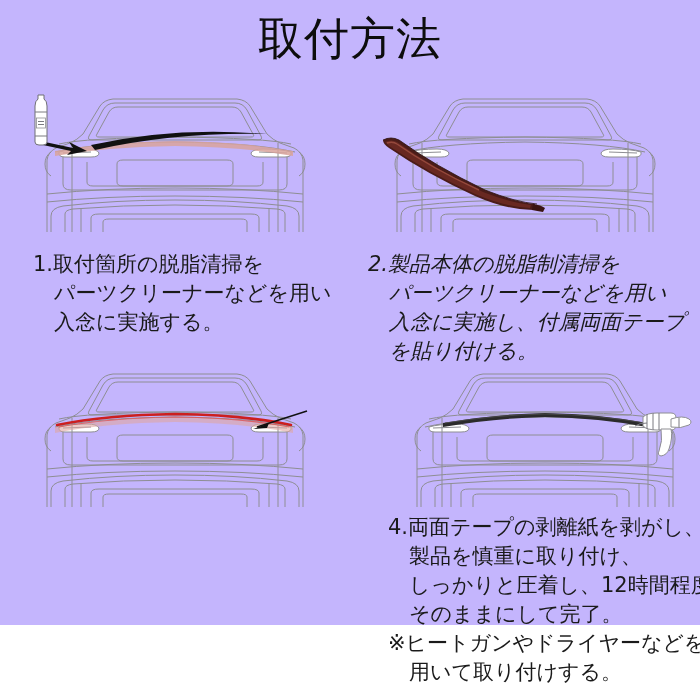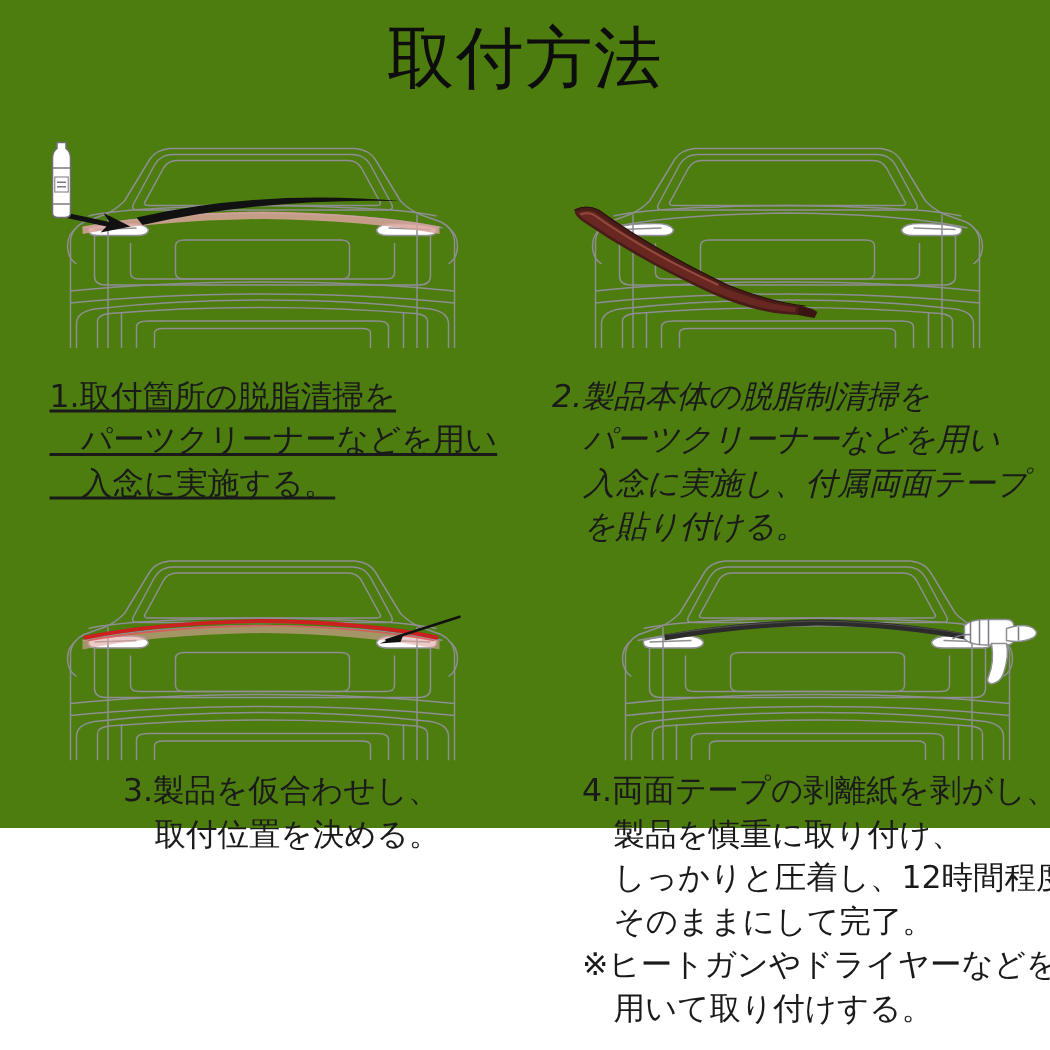--- a/index.html
+++ b/index.html
@@ -11,22 +11,22 @@
     width: 700px;
     height: 700px;
     font-family: "DejaVu Sans", "Liberation Sans", sans-serif;
     color: #111111;
     overflow: hidden;
     position: relative;
   }
   #page {
     position: relative;
     width: 700px;
-    height: 552px;
-    background: #4d7c0f;
+    height: 625px;
+    background: #c4b5fd;
   }
   .title {
     position: absolute;
     top: 8px;
     left: 0;
     width: 700px;
     text-align: center;
     font-size: 45px;
     line-height: 62px;
     letter-spacing: 1px;
@@ -56,21 +56,21 @@
     line-height: 29px;
     white-space: pre;
     color: #1a1a1a;
   }
 
   #panel-1 { left: 0px;   top: 82px; }
   #panel-2 { left: 350px; top: 82px; }
   #panel-3 { left: 0px;   top: 357px; }
   #panel-4 { left: 370px; top: 357px; }
 
-  #panel-1 .caption { position:absolute; left: 33px;  top: 168px; text-decoration: underline; }
+  #panel-1 .caption { position:absolute; left: 33px;  top: 168px; }
   #panel-2 .caption { position:absolute; left: 18px;  top: 168px; font-style: italic; }
   #panel-3 .caption { position:absolute; left: 82px;  top: 156px; }
   #panel-4 .caption { position:absolute; left: 18px;  top: 156px; }
 
   
   .ln   { fill: none; stroke: #8e8e93; stroke-width: 1; }
   .ln2  { fill: none; stroke: #7a7a80; stroke-width: 1; }
   .lnf  { fill: #ffffff; stroke: #8e8e93; stroke-width: 1; }
   .bot  { fill: #ffffff; stroke: #6f6f75; stroke-width: 1; }
 </style>
@@ -226,22 +226,20 @@
           <path d="M32 68 Q82 58 150 57 Q220 58 266 68" fill="none" stroke="#cc1f1f" stroke-width="2.6" stroke-linecap="round"></path>
           <path d="M34 70 Q84 61 150 60 Q218 61 264 70" fill="none" stroke="#e05252" stroke-width="1.1" stroke-linecap="round" opacity="0.8"></path>
         </g>
 
         <g>
           <path d="M232 70 L282 54" fill="none" stroke="#111111" stroke-width="1.6"></path>
           <path d="M228 72 L244 66 L242 71 Z" fill="#111111"></path>
         </g>
       </svg>
     </div>
-    <div class="caption">3.製品を仮合わせし、
-　取付位置を決める。</div>
   </div>
 
   <div class="panel" id="panel-4">
     <div class="art">
       <svg viewBox="0 0 300 150" xmlns="http://www.w3.org/2000/svg">
         <g>
           <path class="ln" d="M22 150 L22 78 Q23 70 31 66 L45 61 Q52 58 58 52 L75 24 Q79 18 88 17 L212 17 Q221 18 225 24 L242 52 Q248 58 255 61 L269 66 Q277 70 278 78 L278 150"></path>
           <path class="ln" d="M78 28 Q82 21 90 21 L210 21 Q218 21 222 28 L236 54 Q238 58 233 58 L67 58 Q62 58 64 54 Z"></path>
           <path class="ln" d="M84 30 Q87 25 93 25 L207 25 Q213 25 216 30 L228 52 Q230 55 226 55 L74 55 Q70 55 72 52 Z"></path>
           <path class="ln" d="M34 62 Q60 56 150 55 Q240 56 266 62"></path>

